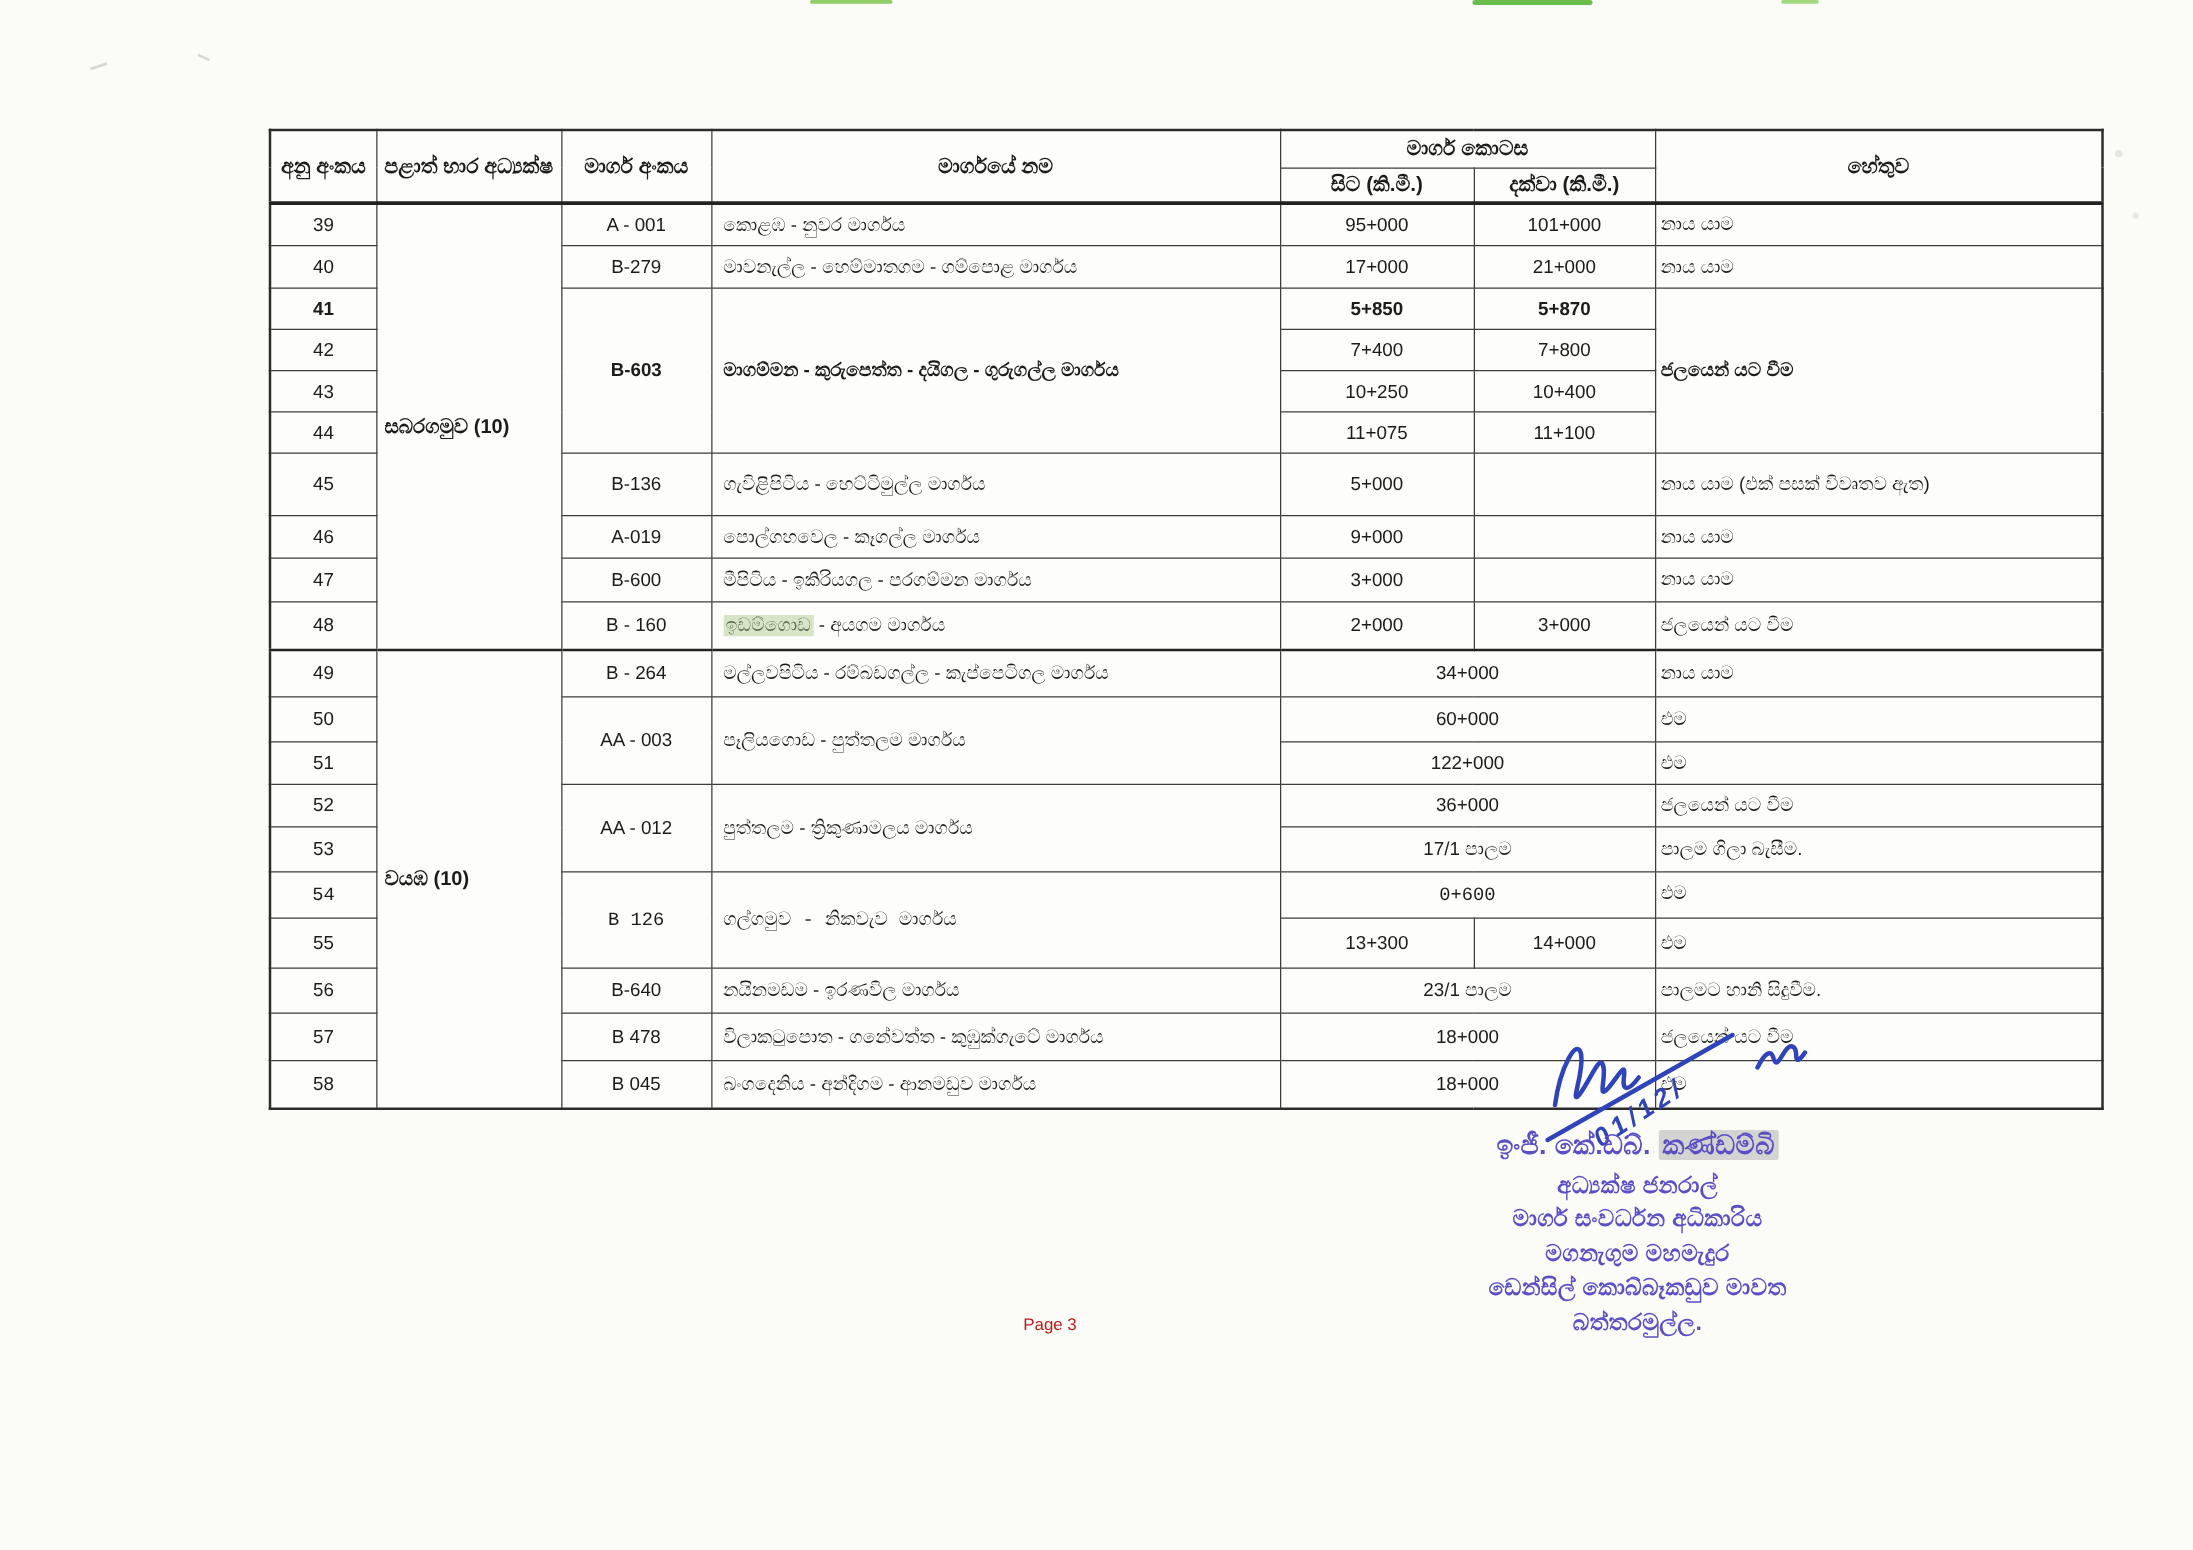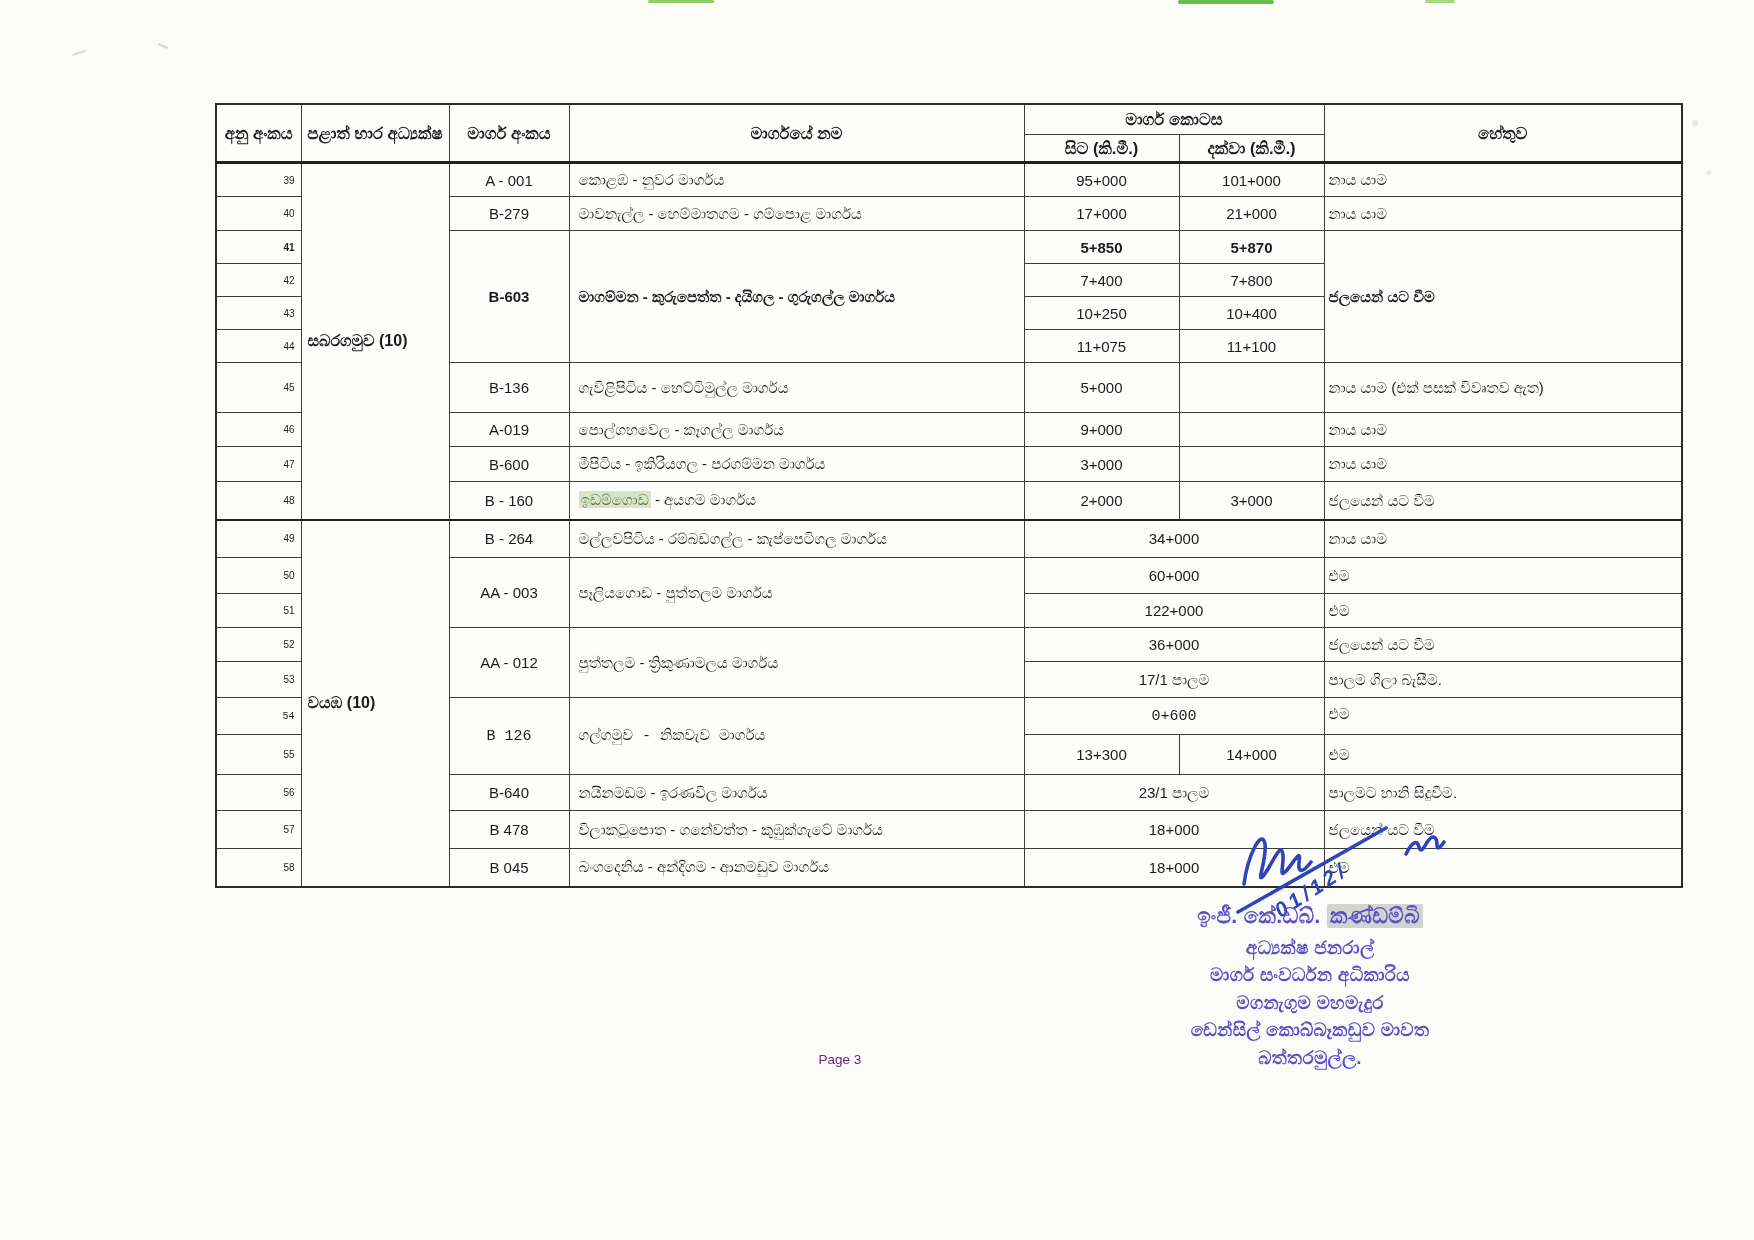--- a/index.html
+++ b/index.html
@@ -35,21 +35,21 @@
     padding:2px 6px;
     overflow:hidden;
   }
   .doc-table thead th{
     font-size:16.5px;font-weight:bold;text-align:center;
     padding:3px 4px;line-height:1.25;
   }
   .doc-table thead{border-bottom:3px solid #222;}
   .doc-table thead tr.h-top th{border-bottom-width:1.6px;}
   tr.section-start td{border-top:2.6px solid #222;}
-  td.c-serial{text-align:right;font-size:10px;}
+  td.c-serial{text-align:center;font-size:15px;}
   td.c-director{text-align:left;font-weight:bold;font-size:16px;}
   td.c-roadno{text-align:center;font-size:15px;}
   td.c-name{text-align:left;font-size:15px;padding-left:9px;}
   td.c-from,td.c-to,td.c-span{text-align:center;font-size:15px;}
   td.c-reason{text-align:left;font-size:15px;padding-left:4px;line-height:1.3;}
   .hl{background:#d8e4c6;color:#5f6f55;padding:0 2px;}
 
   
   .sig-block{
     position:absolute;left:1080px;top:906px;width:460px;
@@ -60,21 +60,21 @@
   .sig-name{font-size:21.5px;margin-bottom:11px;}
   .sig-hl{background:rgba(120,120,120,.30);padding:0 3px;border-radius:2px;}
   .sig-scribble{position:absolute;left:1228px;top:812px;}
   .sig-scribble text{
     fill:#2f44b8;font-family:"Liberation Sans", sans-serif;
     font-style:italic;font-size:21px;font-weight:bold;letter-spacing:4px;
   }
 
   .page-number{
     position:absolute;left:760px;top:1052px;width:160px;
-    text-align:center;font-size:13.5px;color:#701a75;
+    text-align:center;font-size:13.5px;color:#b91c1c;
   }
 </style>
 </head>
 <body>
 
 <div class="page">
 
   <div class="scan-line sl-1"></div>
   <div class="scan-line sl-2"></div>
   <div class="scan-line sl-3"></div>

